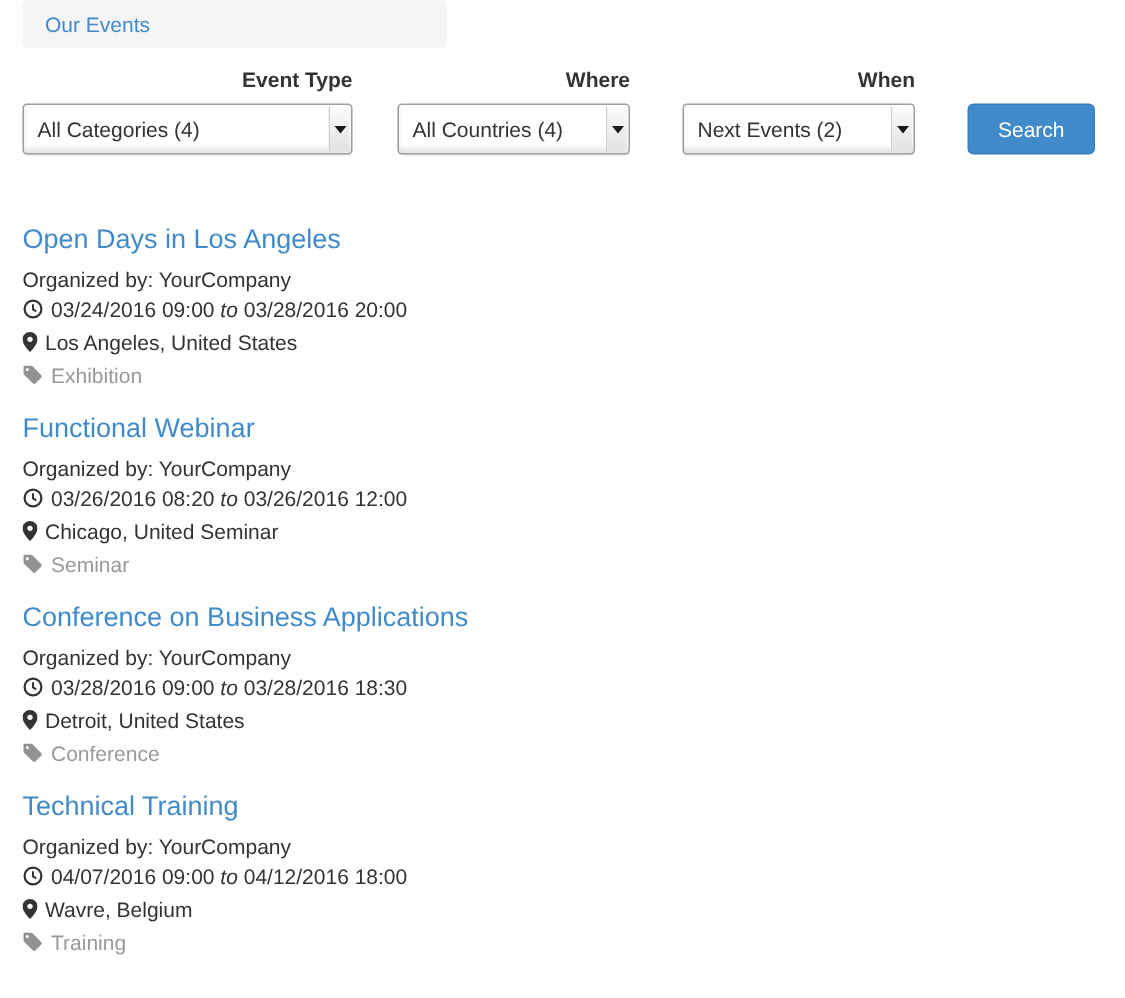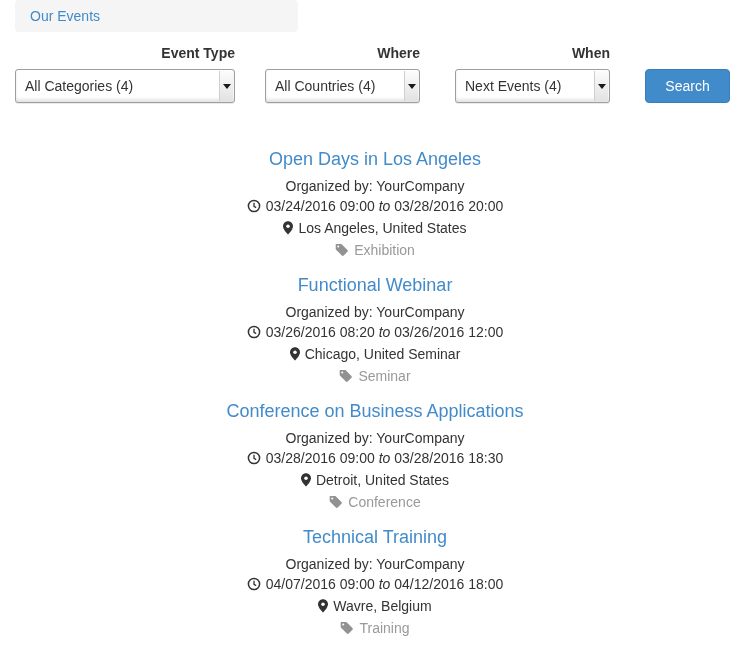--- a/index.html
+++ b/index.html
@@ -81,21 +81,21 @@
     background: #428bca;
     border: 1px solid #357ebd;
     border-radius: 4px;
     color: #ffffff;
     font-size: 14px;
     font-family: "Liberation Sans", sans-serif;
     cursor: pointer;
   }
 
   
-  .events { margin-top: 45px; text-align: center; }
+  .events { margin-top: 45px; }
   .event { margin-bottom: 12px; }
   .event-title {
     display: inline-block;
     font-size: 18px;
     line-height: 22px;
     color: #428bca;
     text-decoration: none;
     margin-bottom: 6px;
     cursor: pointer;
   }
@@ -139,21 +139,21 @@
         <span>All Countries (4)</span>
         <span class="arrow-zone">
             <span class="caret-down"></span>
           </span>
       </div>
     </div>
 
     <div class="filter-group fg-when">
       <div class="filter-label">When</div>
       <div class="select">
-        <span>Next Events (4)</span>
+        <span>Next Events (2)</span>
         <span class="arrow-zone">
             <span class="caret-down"></span>
           </span>
       </div>
     </div>
 
     <button class="btn-search">Search</button>
   </div>
 
   <div class="events">

